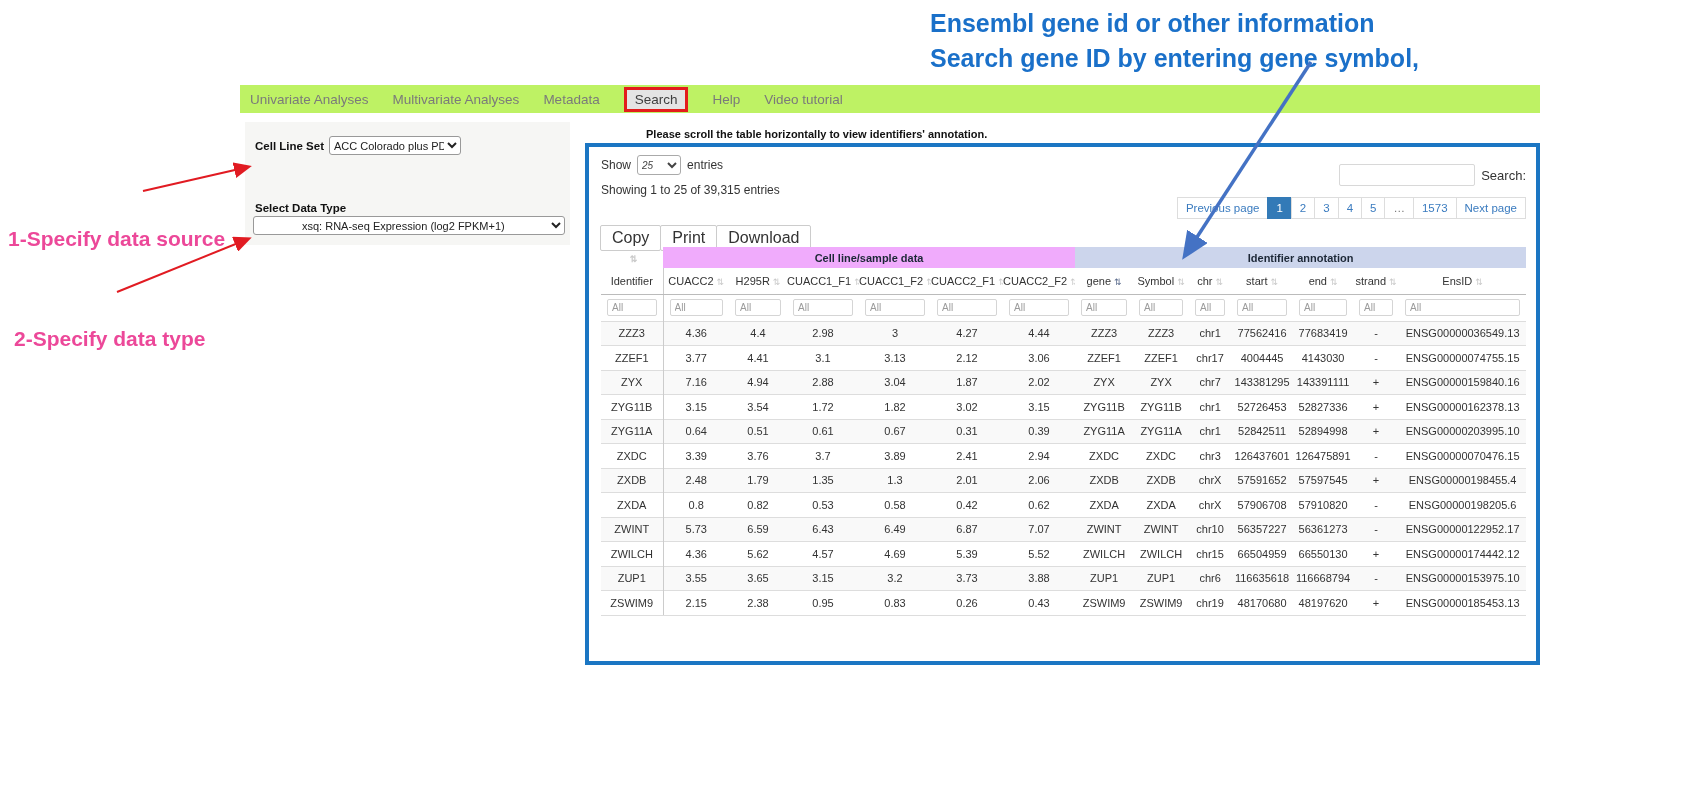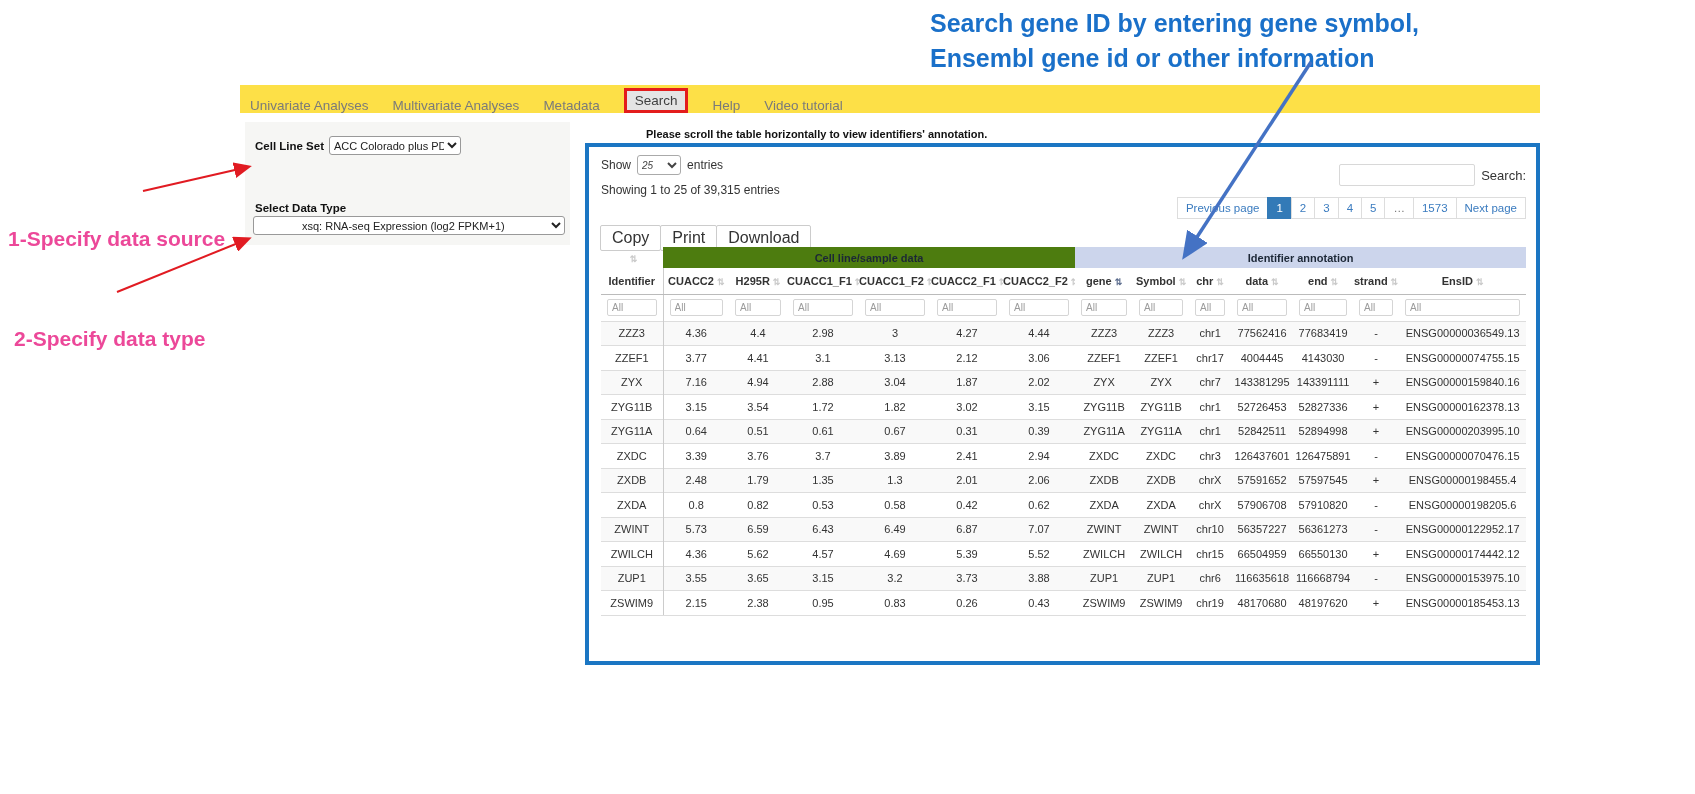--- a/index.html
+++ b/index.html
@@ -6,21 +6,21 @@
   html,body { width:1695px; height:794px; background:#fff; font-family:"Liberation Sans", sans-serif; position:relative; overflow:hidden; }
 
   
   .blue-note { position:absolute; left:930px; top:6px; width:640px; font-size:25px; font-weight:bold; color:#1a70c9; line-height:35px; }
   .red-note { position:absolute; font-size:21px; font-weight:bold; color:#ec4899; white-space:nowrap;margin-top:44px; }
   #red-note-1 { left:8px; top:183px; }
   #red-note-2 { left:14px; top:283px; }
   .overlay { position:absolute; left:0; top:0; pointer-events:none; z-index:50; }
 
   
-  .nav-bar { position:absolute; left:240px; top:85px; width:1300px; height:28px; background:#fde047; display:flex; align-items:flex-end; gap:24px; padding-left:10px; }
+  .nav-bar { position:absolute; left:240px; top:85px; width:1300px; height:28px; background:#bef264; display:flex; align-items:center; gap:24px; padding-left:10px; }
   .nav-item { font-size:13.5px; color:#7a7a7a; cursor:pointer; white-space:nowrap; }
   .nav-active { background:#e4e4e4; color:#3f3f3f; border:3px solid #e31c1c; padding:2px 8px; }
 
   
   .left-panel { position:absolute; left:245px; top:122px; width:325px; height:123px; background:#f6f6f4; }
   .panel-row1 { position:absolute; left:10px; top:14px; display:flex; align-items:center; gap:5px; }
   .panel-label { font-size:11.5px; font-weight:bold; color:#111; }
   .panel-select { font-size:11px; height:19px; border:1px solid #999; background:#fff; border-radius:3px; color:#222; }
   #cell-line-select { width:132px; }
   .panel-label2 { position:absolute; left:10px; top:80px; }
@@ -39,39 +39,39 @@
   .page-btn { font-size:11.5px; color:#3a7bbf; background:#fff; border:1px solid #ddd; padding:4px 8px; margin-left:-1px; cursor:pointer; min-width:24px; text-align:center; }
   .page-btn.active { background:#337ab7; border-color:#337ab7; color:#fff; }
   .page-btn.ellipsis { color:#777; cursor:default; }
   .dt-buttons { position:absolute; left:12px; top:78px; display:flex; }
   .dt-btn { font-size:16px; color:#333; background:#fff; border:1px solid #ccc; border-radius:2px; padding:3px 11px; margin-left:-1px; cursor:pointer; }
 
   
   table.genes { position:absolute; left:12px; top:100px; border-collapse:collapse; table-layout:fixed; width:925px; font-size:11px; color:#333; }
   .genes th, .genes td { text-align:center; overflow:hidden; white-space:nowrap; }
   .group-row th { height:21px; font-size:11px; font-weight:bold; color:#1c2736; }
-  .th-group1 { background:#4d7c0f; }
+  .th-group1 { background:#f0abfc; }
   .th-group2 { background:#ccd5ec; }
-  .col-row th { height:26px; font-weight:bold; border-bottom:1px solid #bbb; }
+  .col-row th { height:26px; font-weight:normal; border-bottom:1px solid #bbb; }
   .sort-icon { font-size:9px; color:#c9c9c9; margin-left:3px; }
   .sort-icon.sort-active { color:#5a6b8c; }
   .filter-row td { height:27px; }
   .filter-row input { width:calc(100% - 12px); height:17px; font-size:10px; border:1px solid #d5d5d5; border-radius:2px; padding:1px 4px; color:#555; }
   .filter-row input::placeholder { color:#9a9a9a; }
   .genes tbody td { height:24.5px; border-top:1px solid #ddd; }
   .genes tbody tr:nth-child(odd) { background:#f9f9f9; }
   .genes tbody tr:last-child td { border-bottom:1px solid #ddd; }
   .col-identifier { border-right:1px solid #ccc; }
 </style>
 </head>
 <body>
 
 <div class="blue-note">
+  <div>Ensembl gene id or other information</div>
   <div>Search gene ID by entering gene symbol,</div>
-  <div>Ensembl gene id or other information</div>
 </div>
 
 <div class="red-note" id="red-note-1">1-Specify data source</div>
 <div class="red-note" id="red-note-2">2-Specify data type</div>
 
 <div class="nav-bar">
     <span class="nav-item">Univariate Analyses</span>
     <span class="nav-item">Multivariate Analyses</span>
     <span class="nav-item">Metadata</span>
     <span class="nav-item nav-active">Search</span>
@@ -155,21 +155,21 @@
           <th class="col-identifier"><span>Identifier</span></th>
           <th><span>CUACC2</span><span class="sort-icon">⇅</span></th>
           <th><span>H295R</span><span class="sort-icon">⇅</span></th>
           <th><span>CUACC1_F1</span><span class="sort-icon">⇅</span></th>
           <th><span>CUACC1_F2</span><span class="sort-icon">⇅</span></th>
           <th><span>CUACC2_F1</span><span class="sort-icon">⇅</span></th>
           <th><span>CUACC2_F2</span><span class="sort-icon">⇅</span></th>
           <th><span>gene</span><span class="sort-icon sort-active">⇅</span></th>
           <th><span>Symbol</span><span class="sort-icon">⇅</span></th>
           <th><span>chr</span><span class="sort-icon">⇅</span></th>
-          <th><span>data</span><span class="sort-icon">⇅</span></th>
+          <th><span>start</span><span class="sort-icon">⇅</span></th>
           <th><span>end</span><span class="sort-icon">⇅</span></th>
           <th><span>strand</span><span class="sort-icon">⇅</span></th>
           <th><span>EnsID</span><span class="sort-icon">⇅</span></th>
         </tr>
         <tr class="filter-row">
           <td class="col-identifier"><input type="text" placeholder="All" style=""></td>
           <td><input type="text" placeholder="All" style=""></td>
           <td><input type="text" placeholder="All" style=""></td>
           <td><input type="text" placeholder="All" style=""></td>
           <td><input type="text" placeholder="All" style=""></td>

